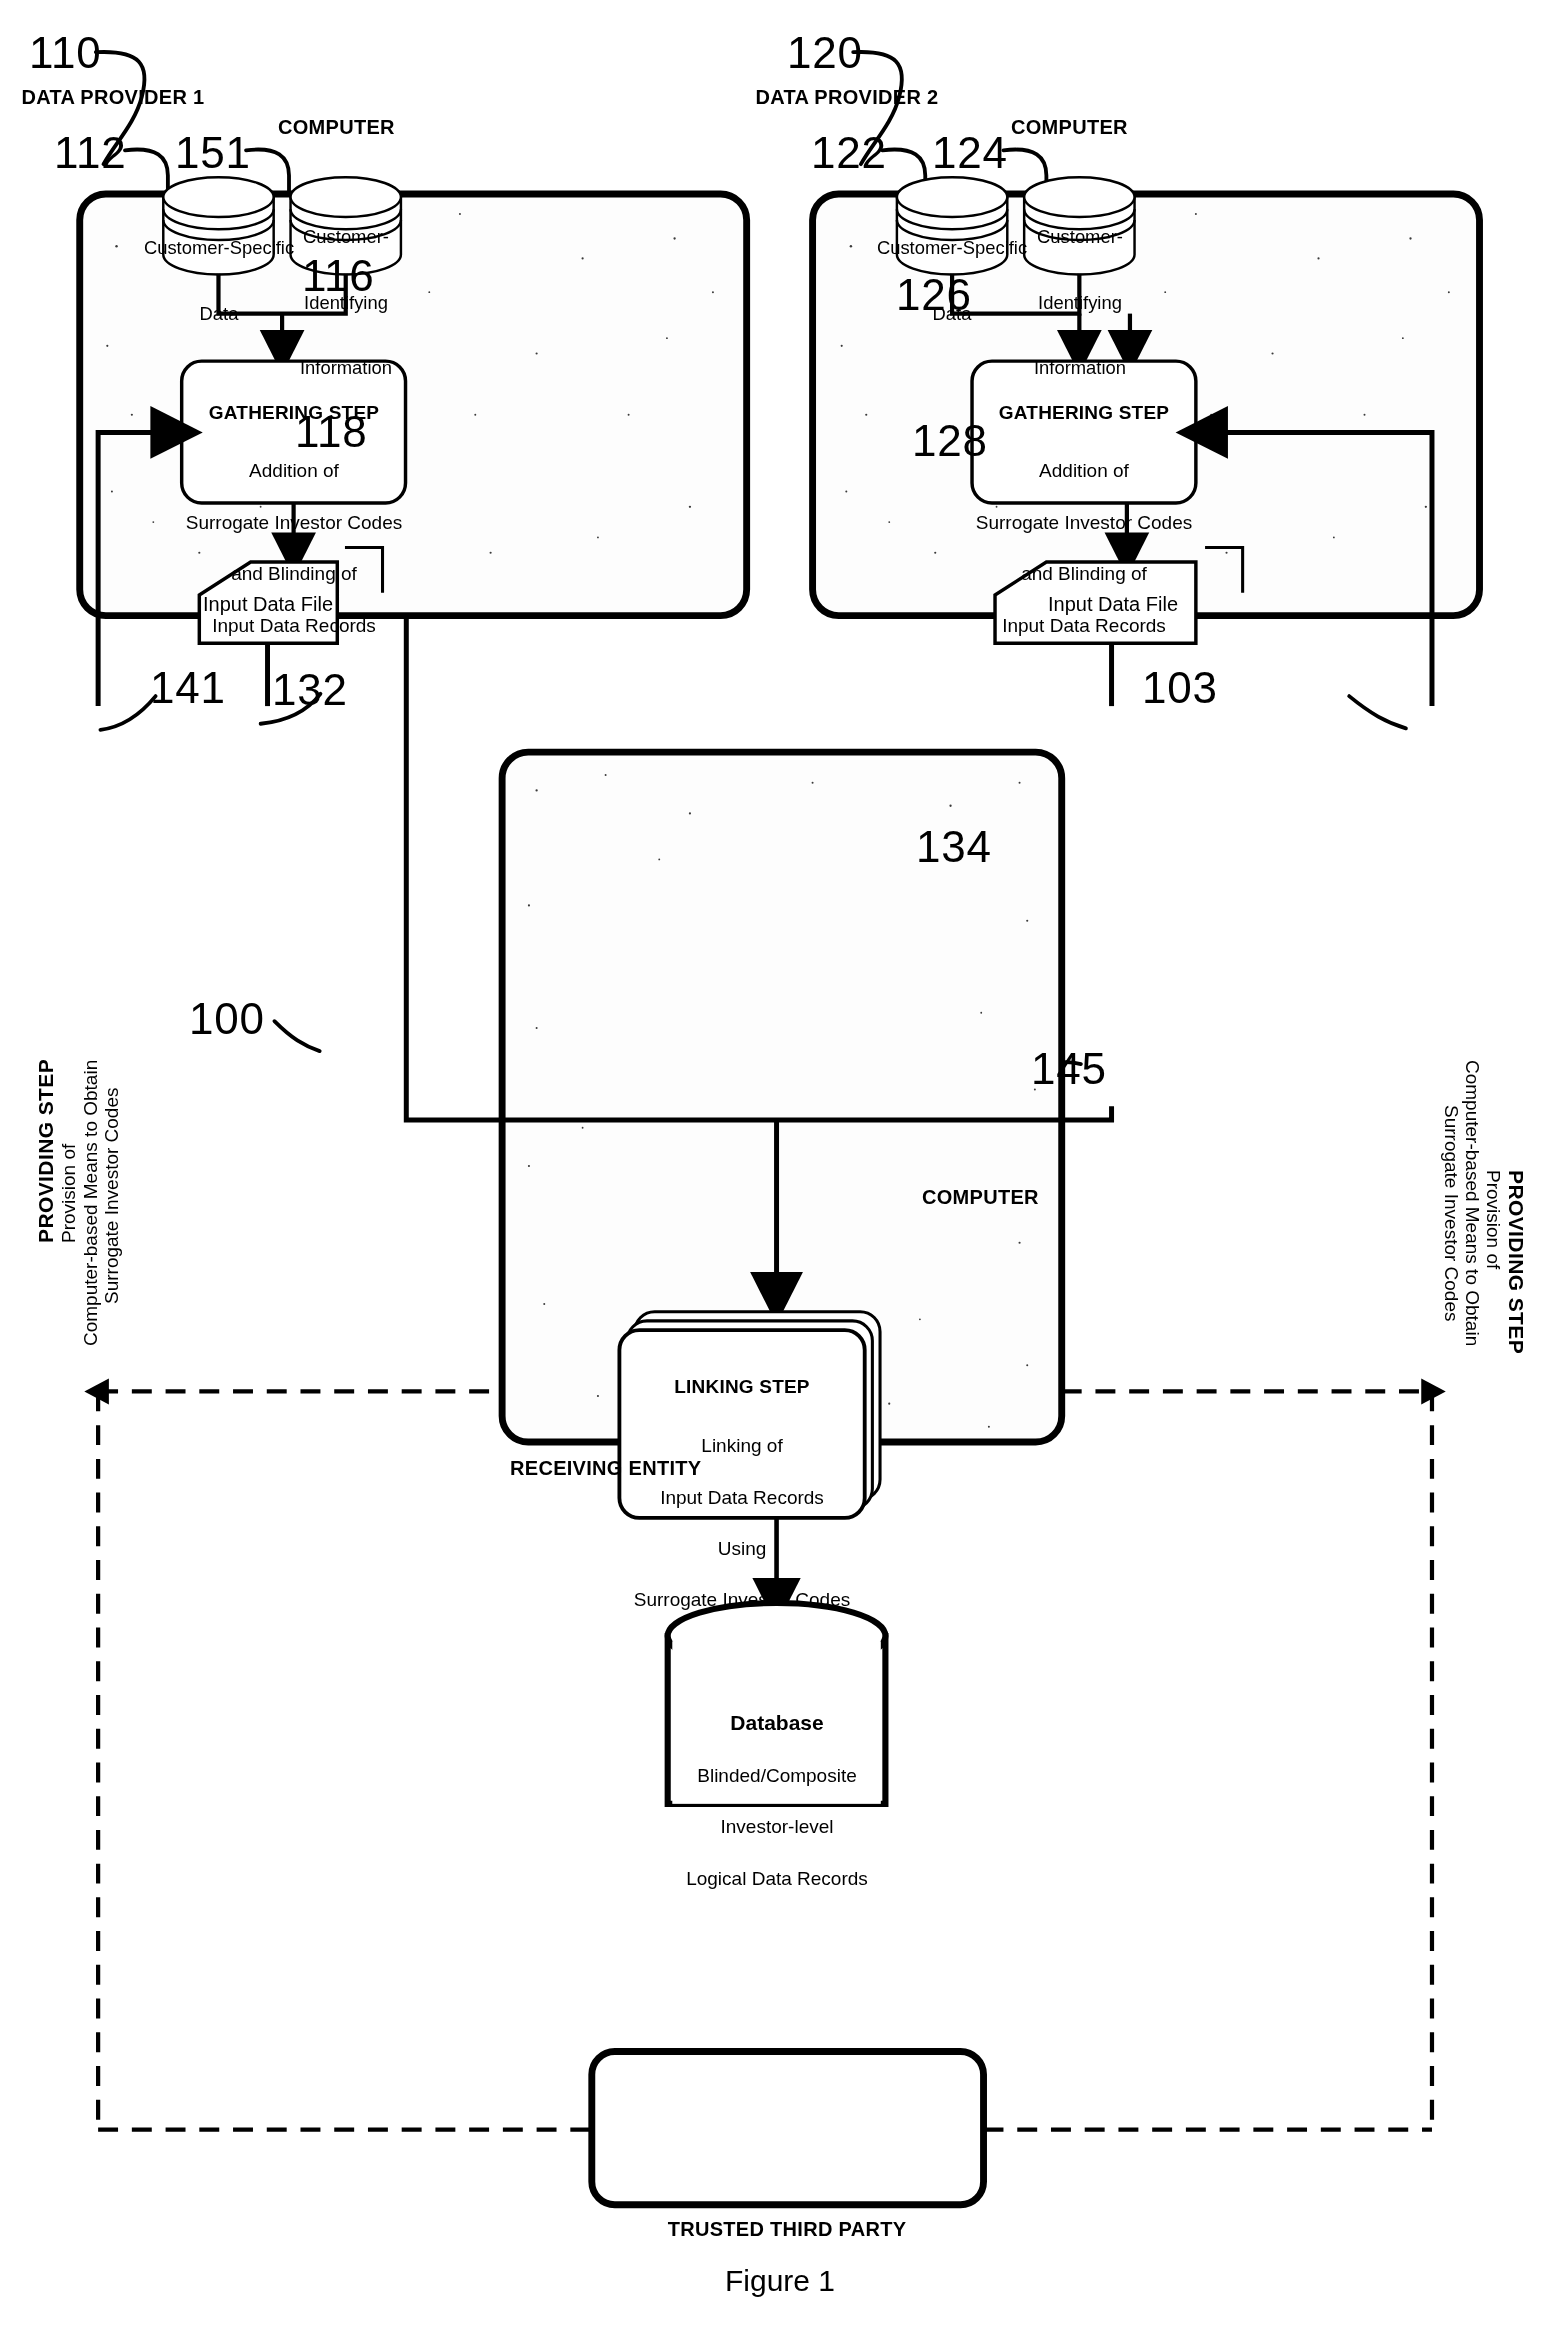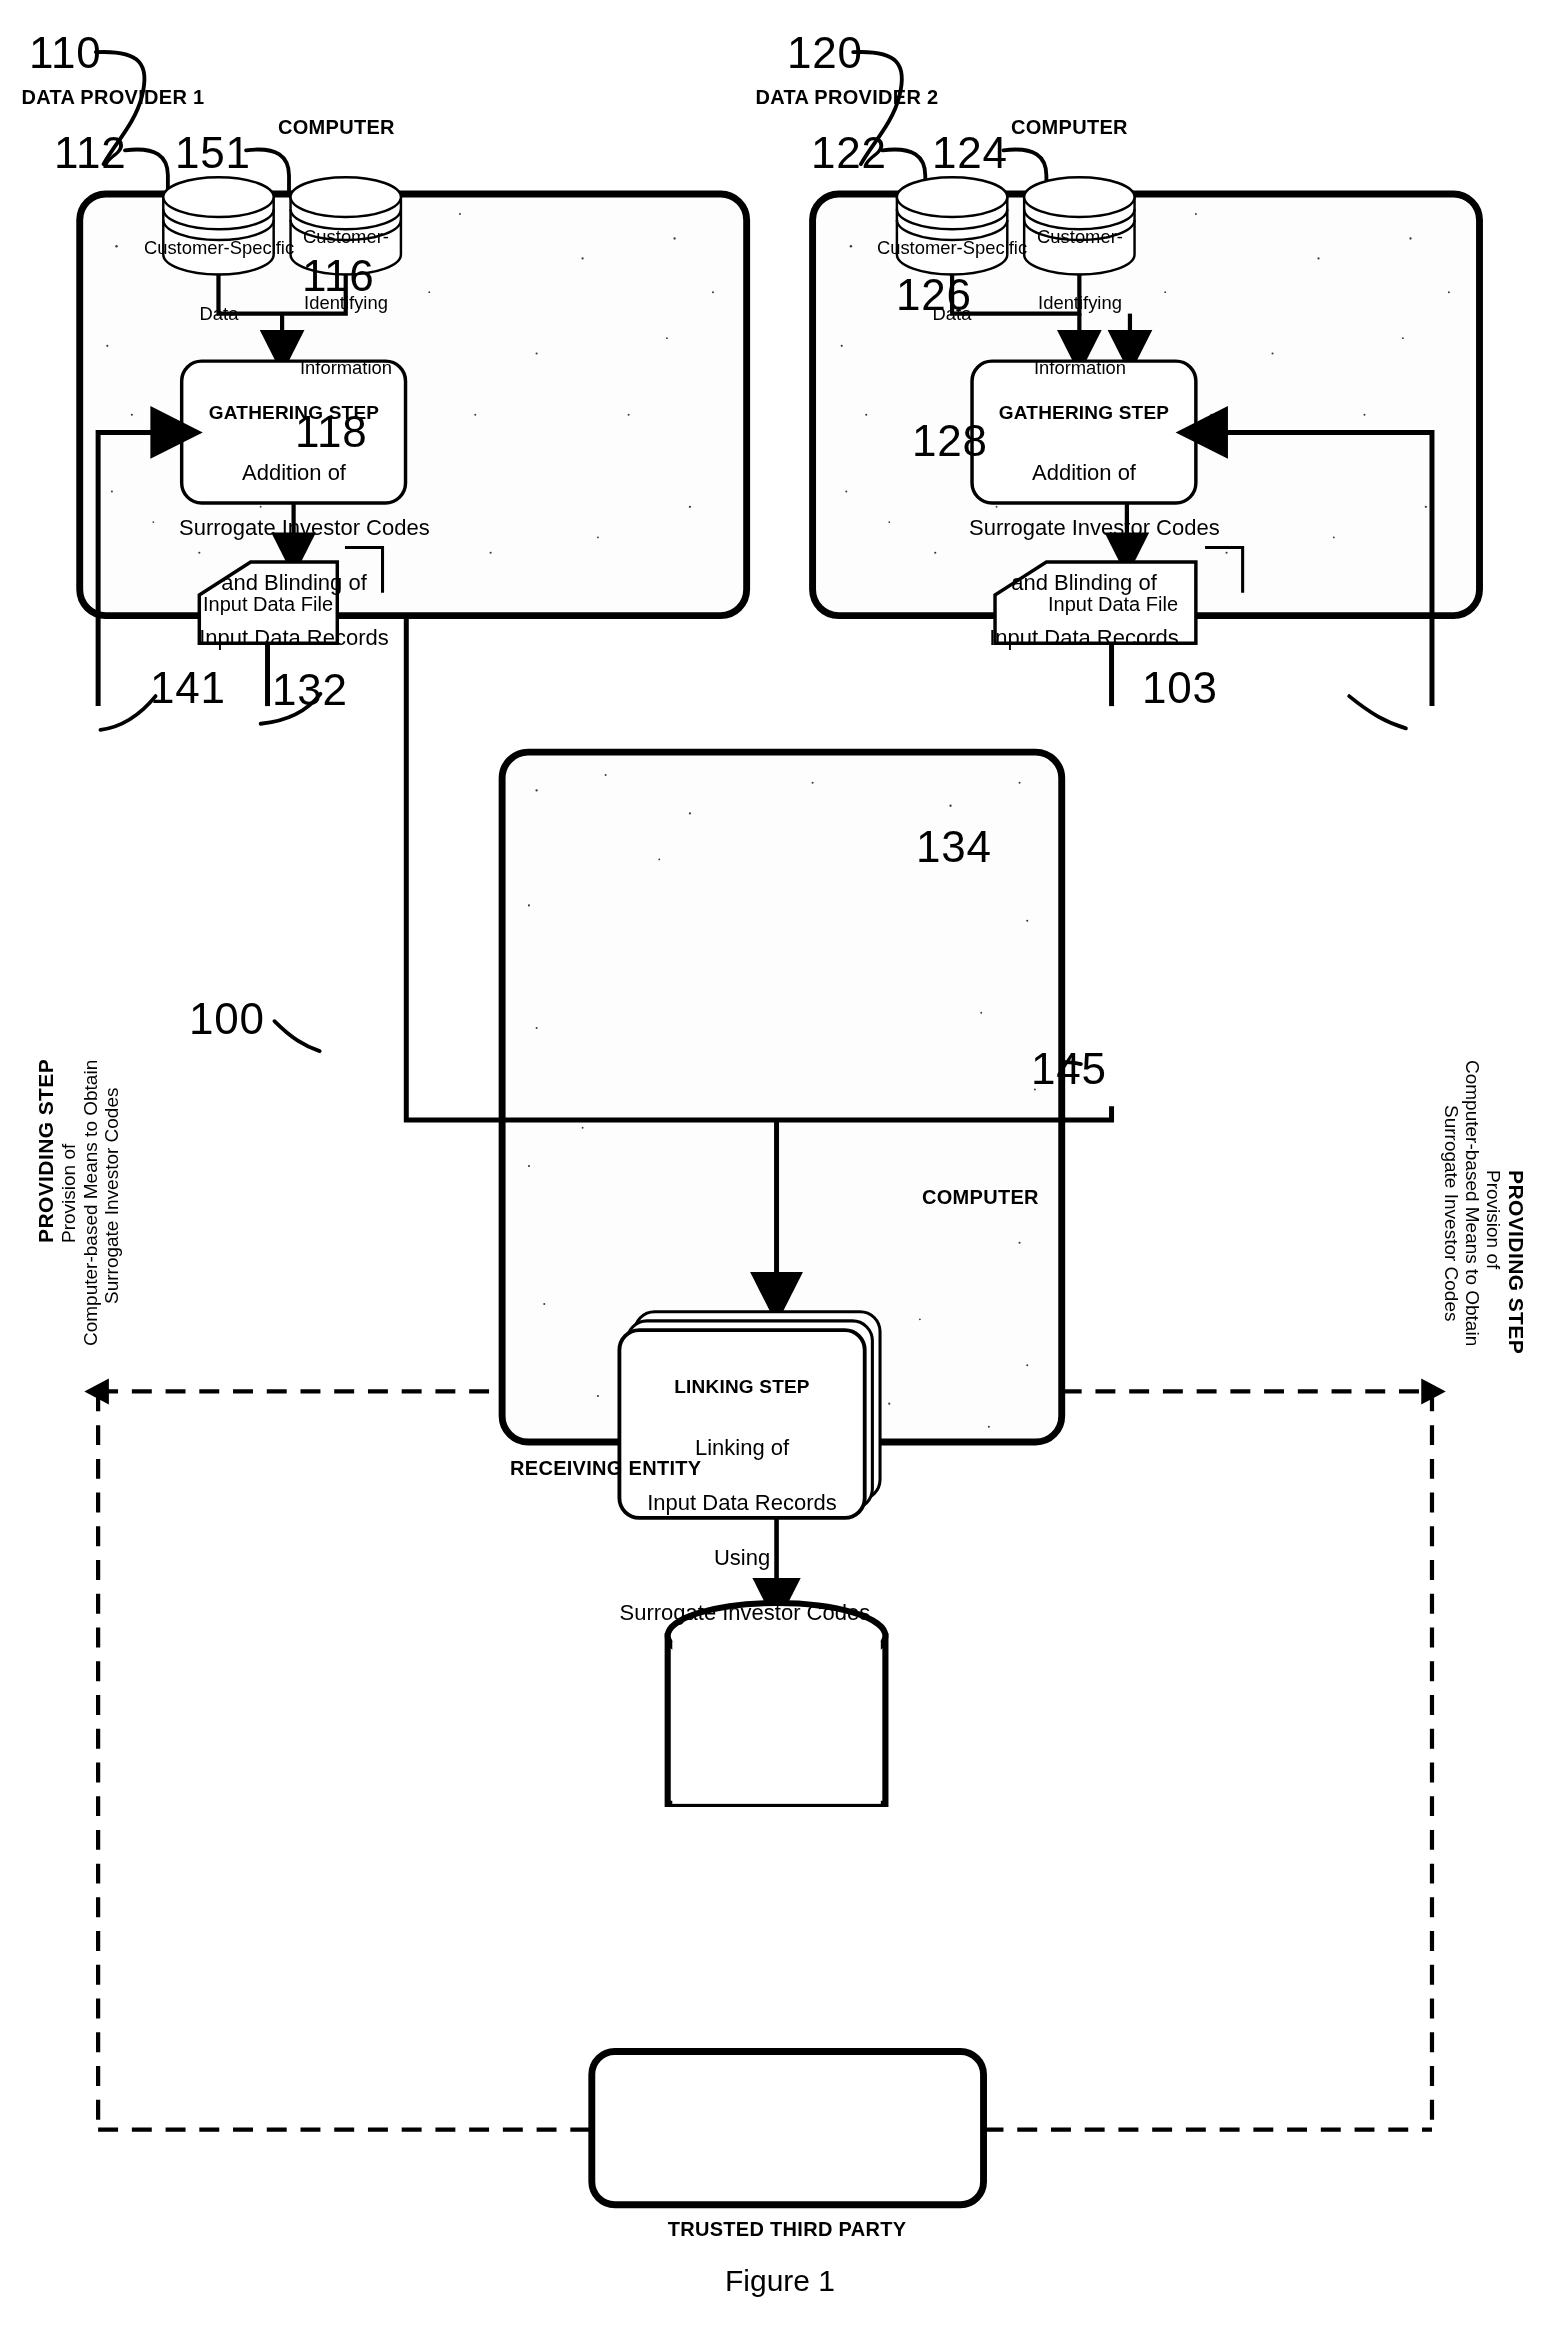--- a/index.html
+++ b/index.html
@@ -49,21 +49,21 @@
     font-weight: bold;
     letter-spacing: 0.3px;
     font-family: "Liberation Sans", sans-serif;
   }
   .boxtitle {
     font-size: 19px;
     font-weight: bold;
     letter-spacing: 0.2px;
   }
   .boxbody {
-    font-size: 22px;
+    font-size: 19px;
     font-weight: normal;
   }
   .cyltext {
     font-size: 18.4px;
     font-weight: normal;
     text-align: center;
   }
   .filetext {
     font-size: 20px;
     font-weight: normal;
@@ -389,20 +389,26 @@
   <div class="lbl filetext ctr" style="left:1113px;top:577px;">Input Data File</div>
 
   <div class="lbl ctr" style="left:742px; top:1331px; width:245px;">
     <div class="boxtitle">LINKING STEP</div>
     <div class="boxbody" style="margin-top:7.7px;">Linking of</div>
     <div class="boxbody">Input Data Records</div>
     <div class="boxbody">Using</div>
     <div class="boxbody">Surrogate Investor Codes</div>
   </div>
 
+  <div class="lbl ctr" style="left:777px;top:1666px; width:230px;">
+    <div style="font-size:21px;font-weight:bold;">Database</div>
+    <div class="boxbody">Blinded/Composite</div>
+    <div class="boxbody">Investor-level</div>
+    <div class="boxbody">Logical Data Records</div>
+  </div>
 
   <div class="lbl hdr" style="left:922px;top:1170px;">COMPUTER</div>
   <div class="lbl hdr" style="left:510px; top:1441px;">RECEIVING ENTITY</div>
 
   <div class="lbl hdr ctr" style="left:787px;top:2202px;">TRUSTED THIRD PARTY</div>
 
   <div class="rot-left side-bold" style="left:33px; top:1227px;">PROVIDING STEP</div>
   <div class="rot-left side-norm" style="left:58px; top:1227px;">Provision of</div>
   <div class="rot-left side-norm" style="left:80px;top:1330px;">Computer-based Means to Obtain</div>
   <div class="rot-left side-norm" style="left:101px;top:1288px;">Surrogate Investor Codes</div>

